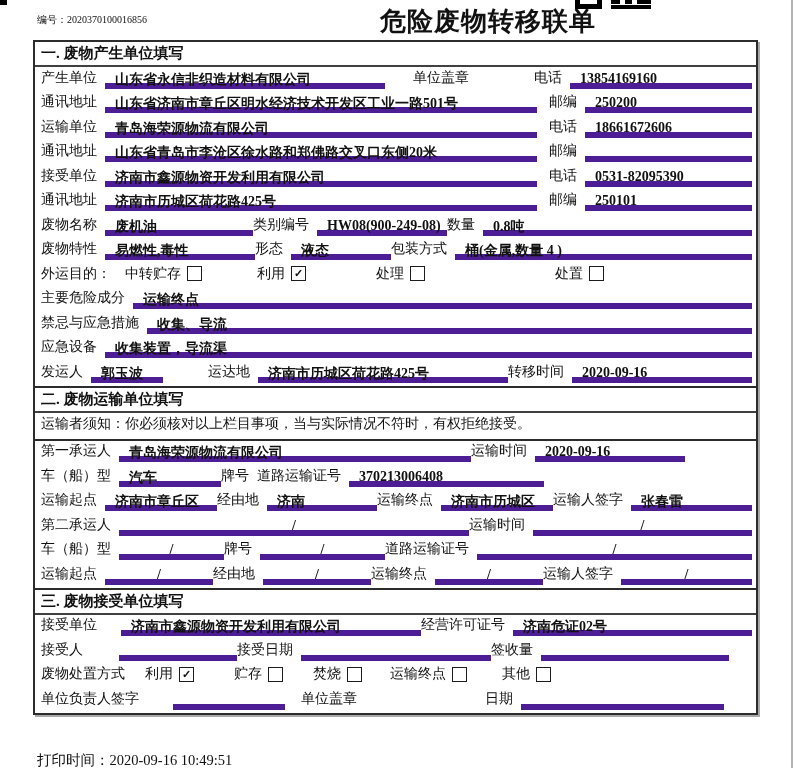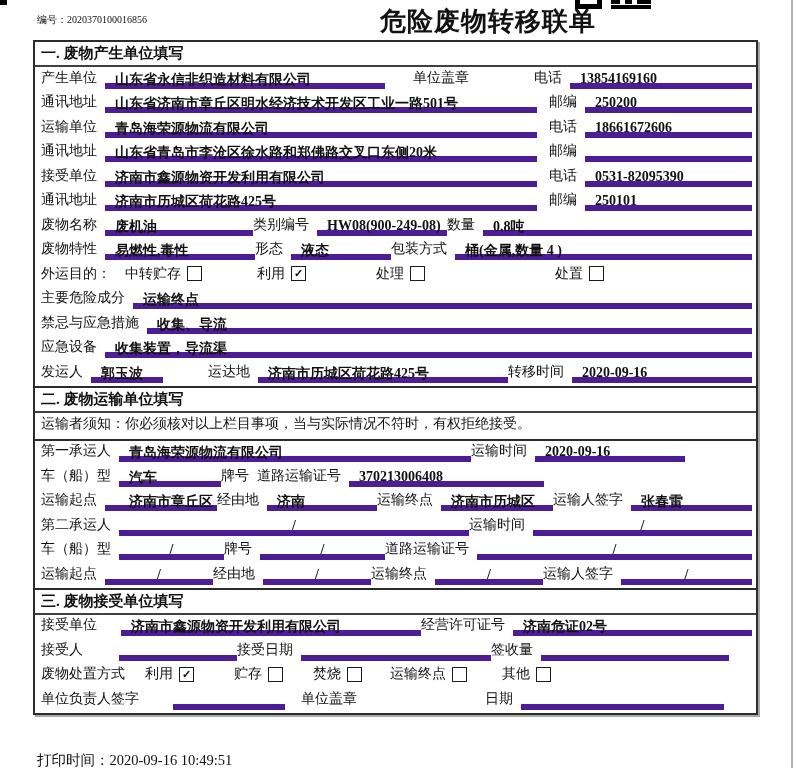--- a/index.html
+++ b/index.html
@@ -171,21 +171,21 @@
         </div>
         <div class="row">
           <span class="lbl">车（船）型</span>
           <span class="fld" style="width: 102px;">汽车</span>
           <span class="lbl">牌号</span>
           <span class="lbl">道路运输证号</span>
           <span class="fld" style="width: 195px;">370213006408</span>
         </div>
         <div class="row">
           <span class="lbl">运输起点</span>
-          <span class="fld" style="width: 112px; text-align: right;">济南市章丘区</span>
+          <span class="fld" style="width: 112px;">济南市章丘区</span>
           <span class="lbl">经由地</span>
           <span class="fld" style="width: 110px;">济南</span>
           <span class="lbl">运输终点</span>
           <span class="fld" style="width: 112px;">济南市历城区</span>
           <span class="lbl">运输人签字</span>
           <span class="fld" style="flex: 1 1 0%; margin-right: 2px;">张春雷</span>
         </div>
         <div class="row">
           <span class="lbl">第二承运人</span>
           <span class="fld slash" style="width: 350px;">/</span>

